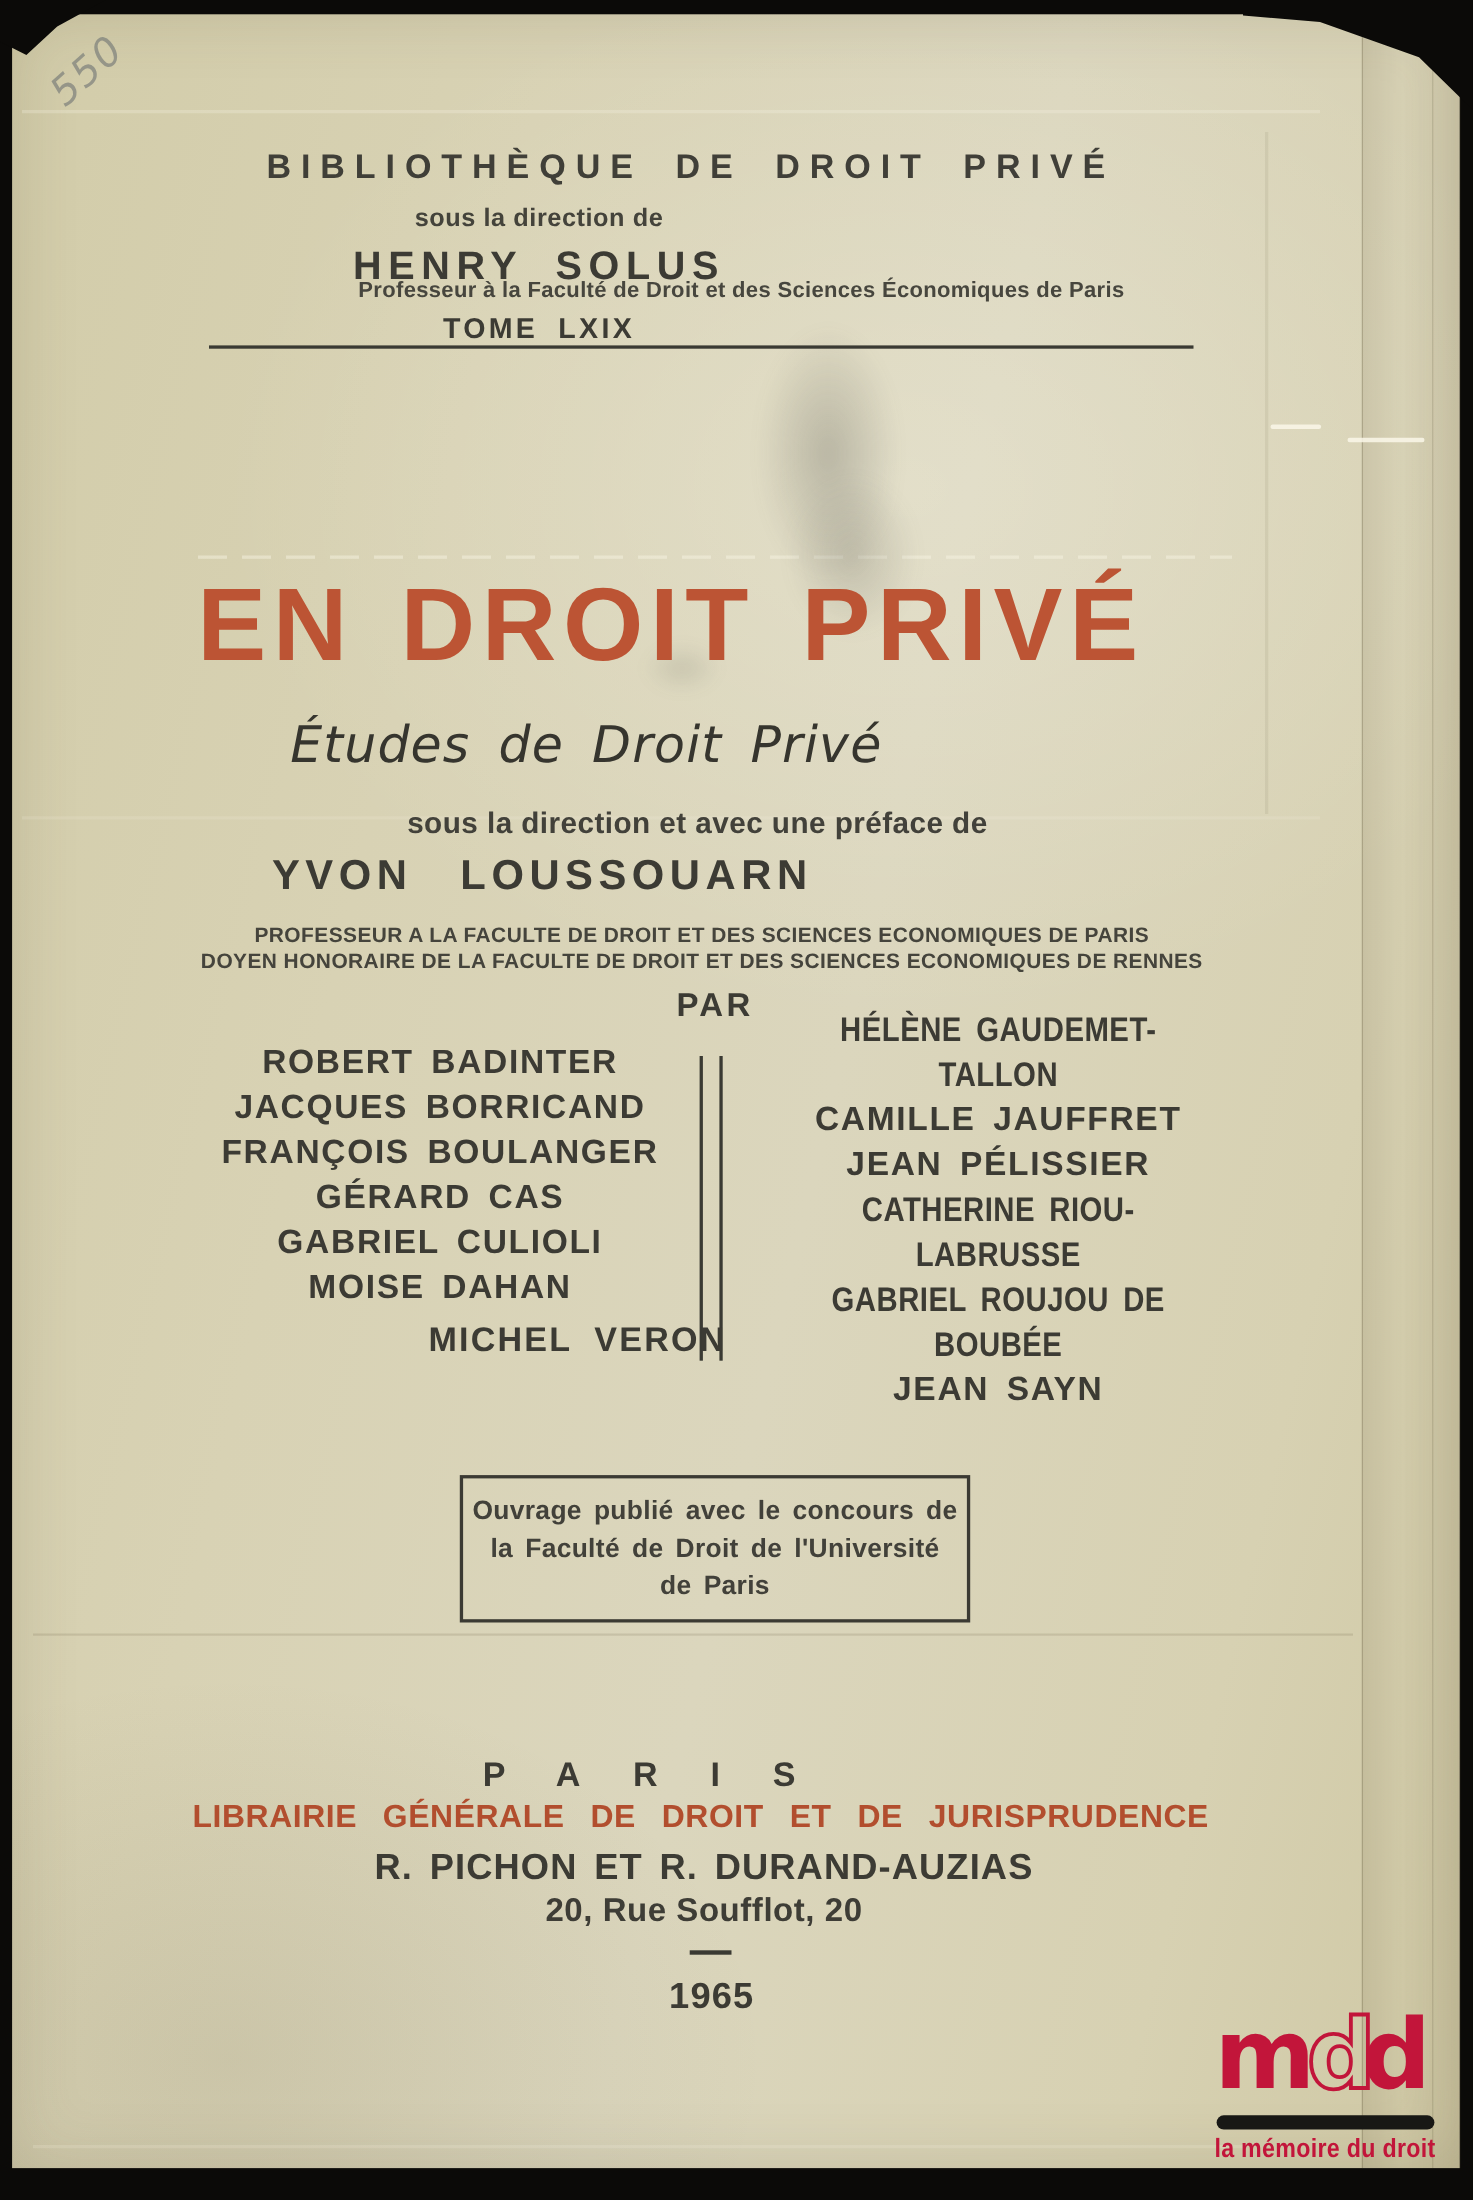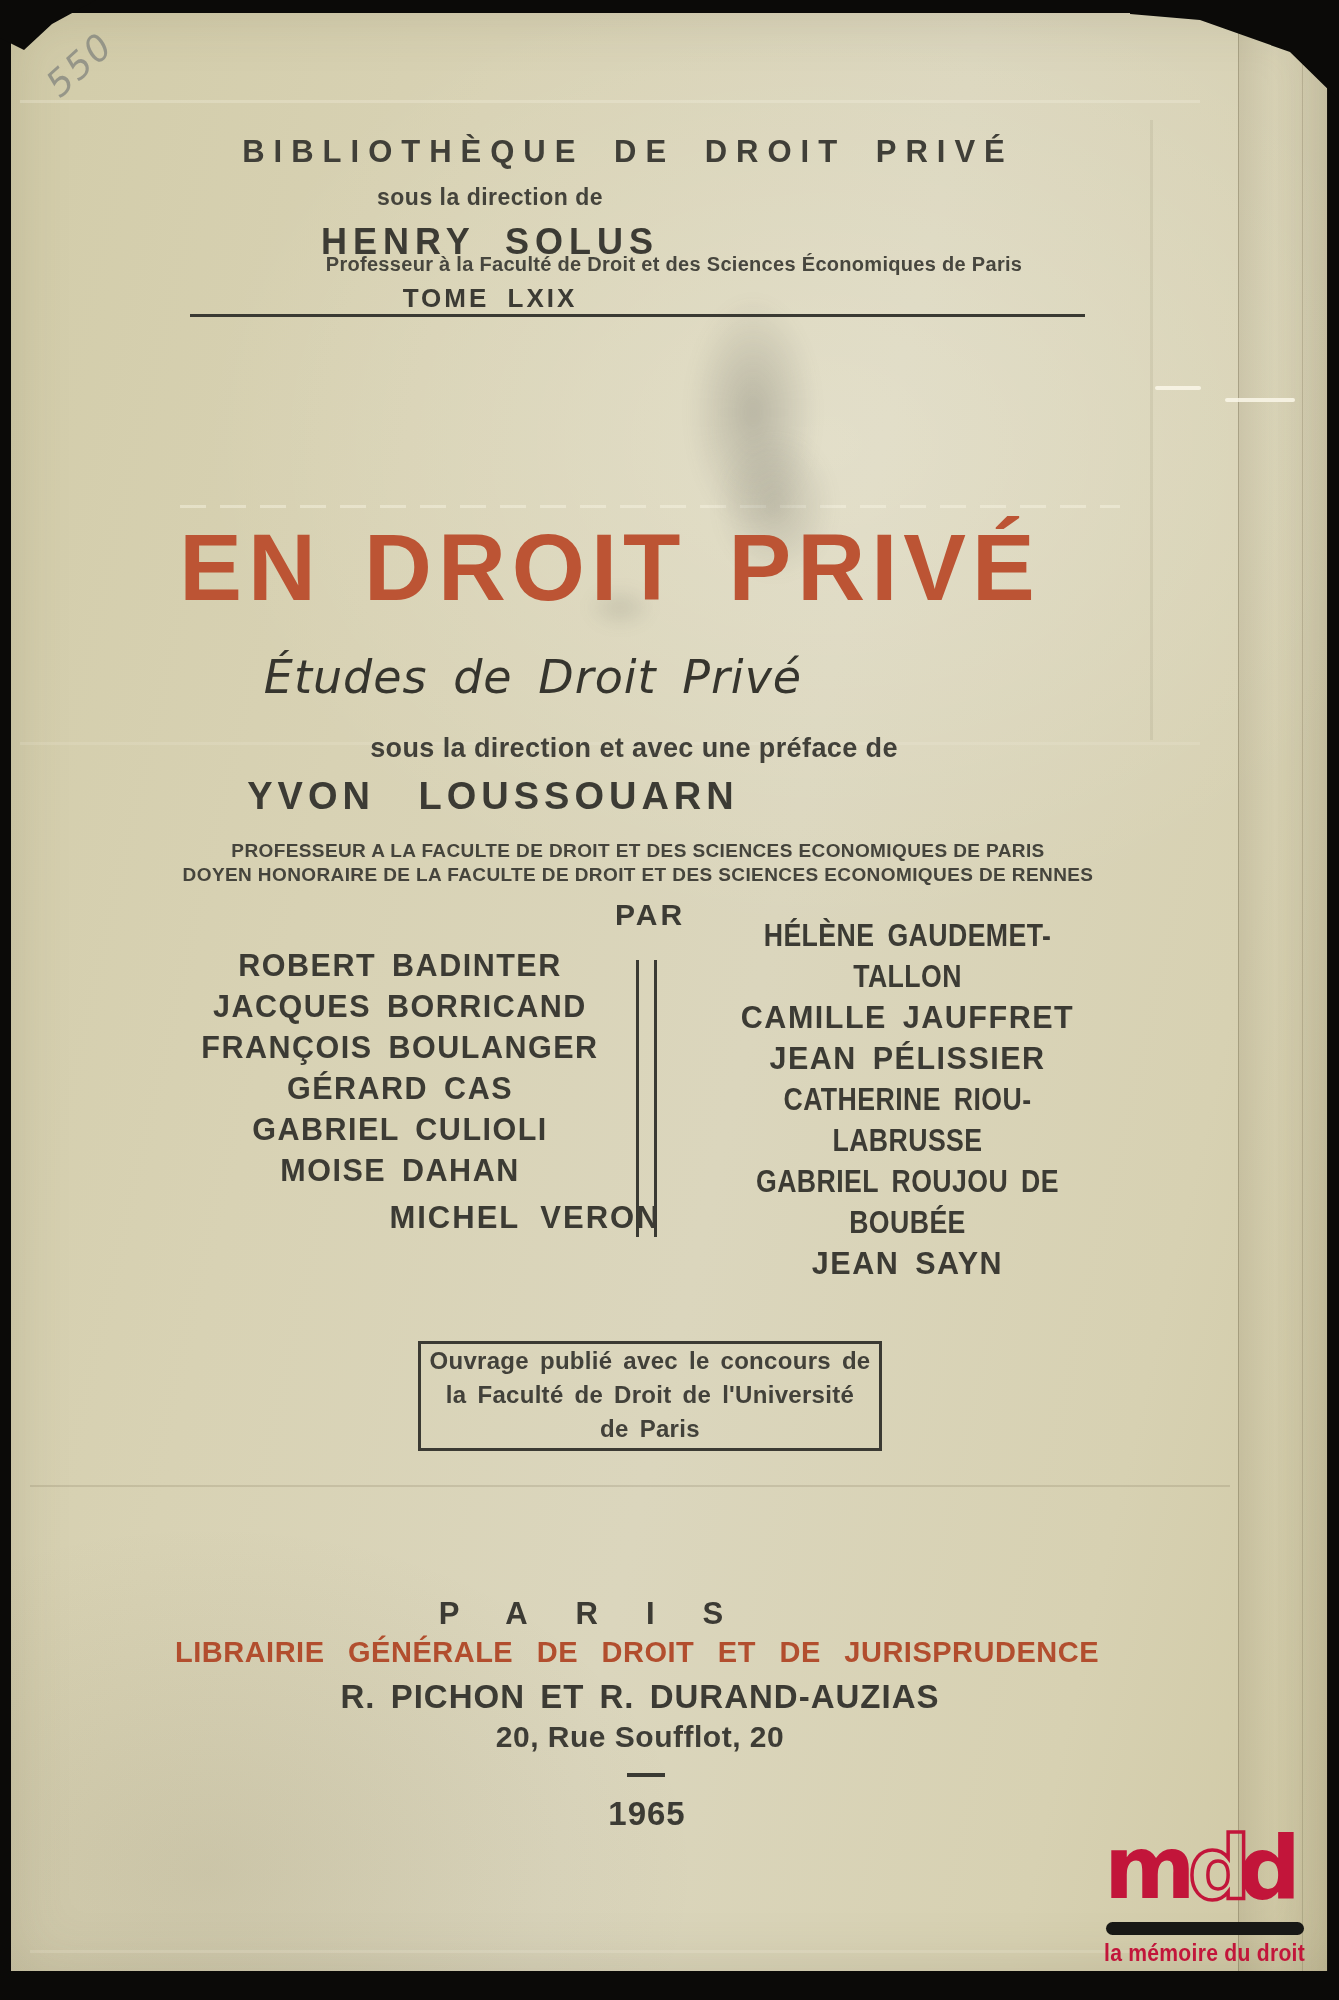--- a/index.html
+++ b/index.html
@@ -55,23 +55,23 @@
   .preface-intro{font-size:27px;font-weight:600;letter-spacing:.4px;color:#42413a;}
   .preface-name{font-size:38px;font-weight:600;letter-spacing:5px;word-spacing:28px;color:#3c3b34;}
   .caps-role{font-size:19px;font-weight:700;letter-spacing:.4px;color:#45443c;}
   .par-label{font-size:30px;font-weight:600;letter-spacing:3px;color:#3c3b34;}
   .author-col{position:absolute;text-align:center;font-size:30.5px;font-weight:600;color:#3c3b34;line-height:41px;}
   .author-col .name{display:block;letter-spacing:1.5px;word-spacing:6px;}
   .author-col .name.condensed{transform:scaleX(.86);transform-origin:center;letter-spacing:.5px;font-size:31px;}
   .vrule{position:absolute;width:3px;background:#3a3a33;}
   .center-author{font-size:31px;font-weight:600;letter-spacing:2px;word-spacing:10px;color:#3c3b34;}
   .notice-box{
-    position:absolute;left:418px;top:1341px;width:464px;height:110px;
+    position:absolute;left:418px;top:1341px;width:464px;height:134px;
     border:3.5px solid #3b3a33;box-sizing:border-box;
-    display:flex;flex-direction:column;justify-content:flex-start;align-items:center;
+    display:flex;flex-direction:column;justify-content:center;align-items:center;
     font-size:24px;font-weight:600;line-height:34px;color:#42413a;letter-spacing:.3px;word-spacing:4px;
   }
   .city{font-size:31px;font-weight:600;letter-spacing:48px;color:#3c3b34;}
   .publisher{font-size:29px;font-weight:700;letter-spacing:.5px;word-spacing:15px;color:#b24e2e;}
   .printers{font-size:33px;font-weight:600;letter-spacing:1px;word-spacing:5px;color:#3c3b34;}
   .address{font-size:30px;font-weight:600;letter-spacing:.5px;color:#3e3d36;}
   .year{font-size:33px;font-weight:700;letter-spacing:1px;color:#3c3b34;text-align:center;}
   .footer-dash{position:absolute;width:38px;height:4px;background:#3a3a33;}
   .pencil{
     position:absolute;left:42px;top:44px;font-size:36px;font-style:italic;

